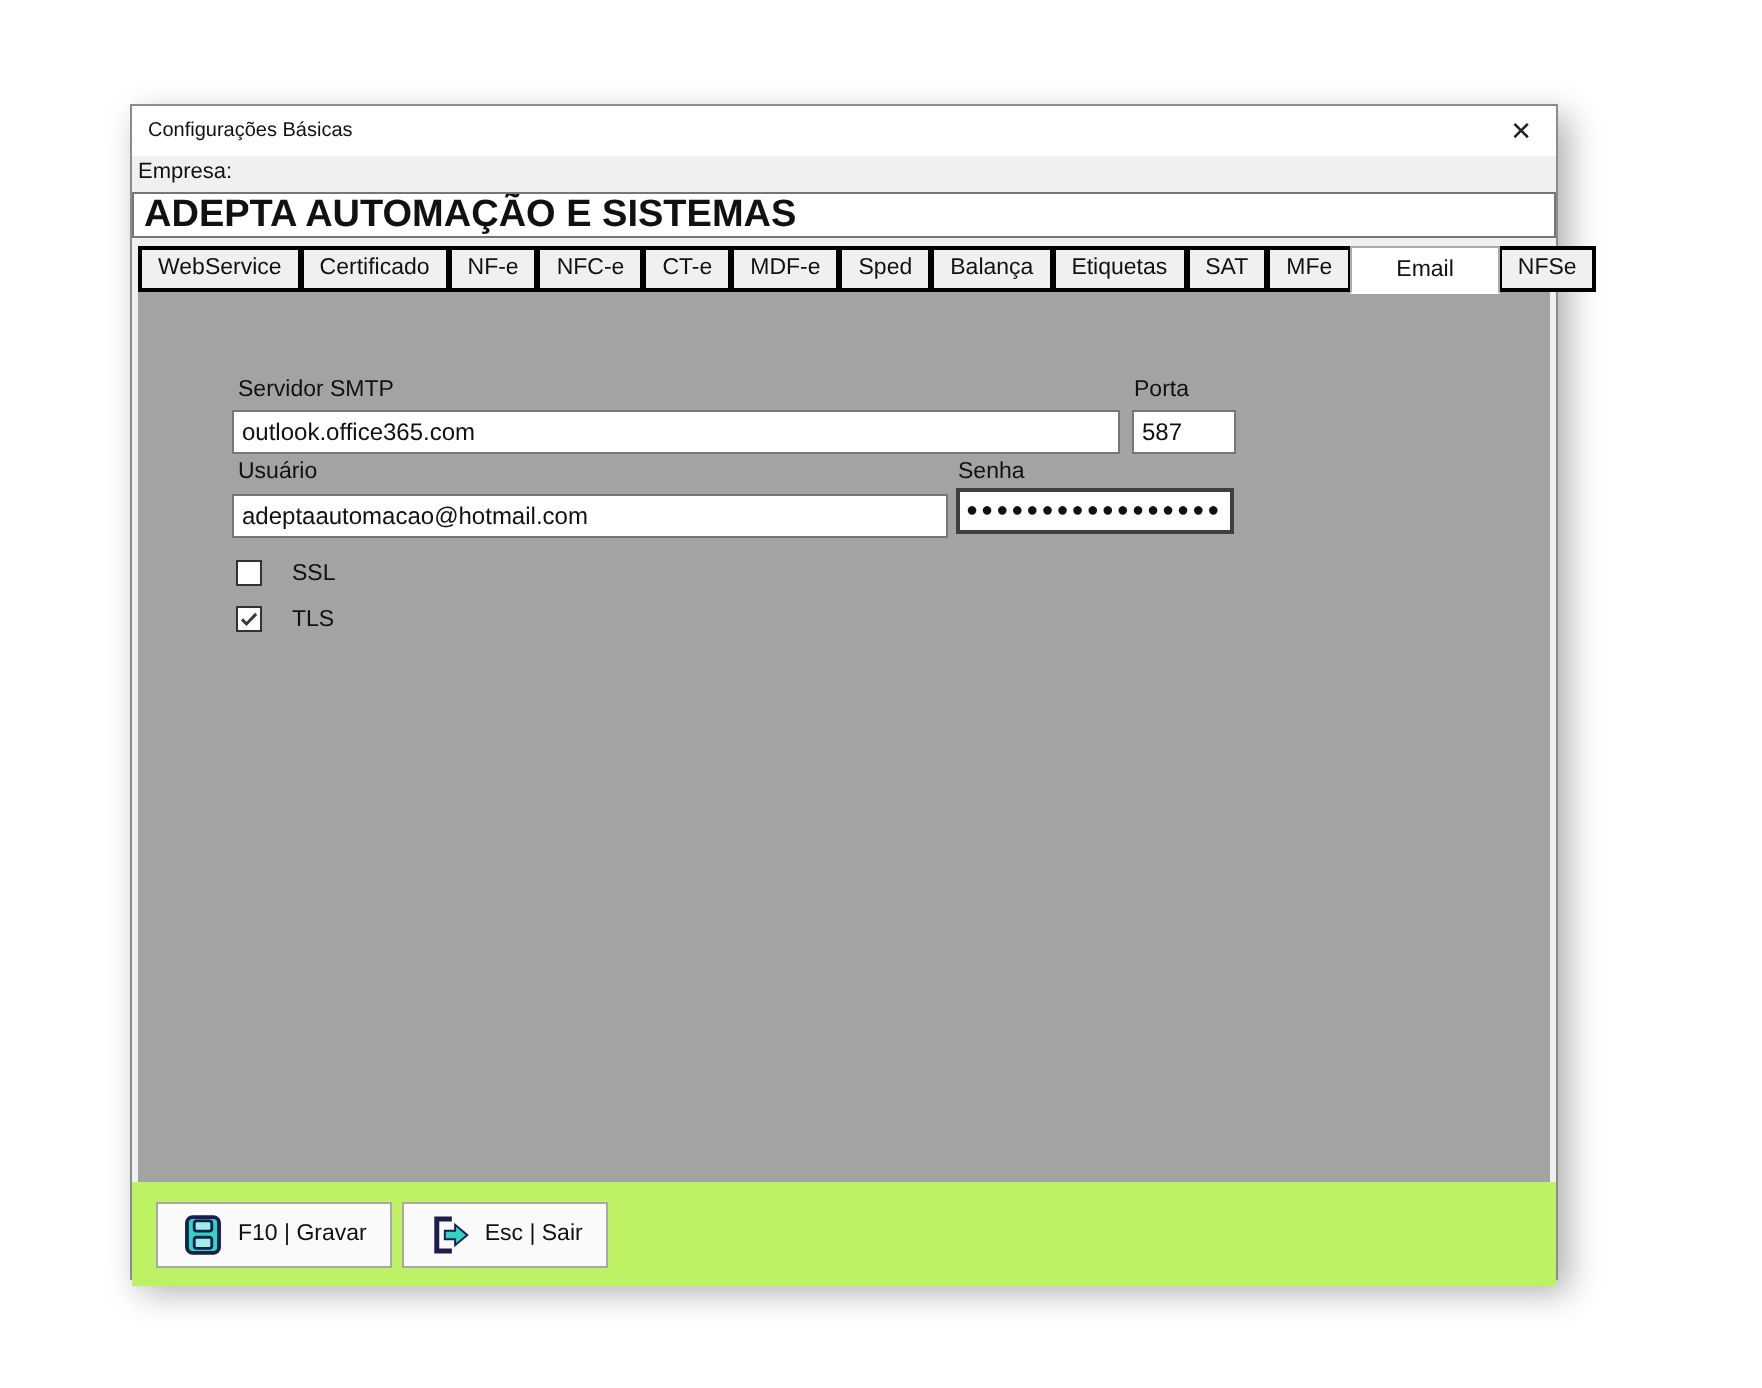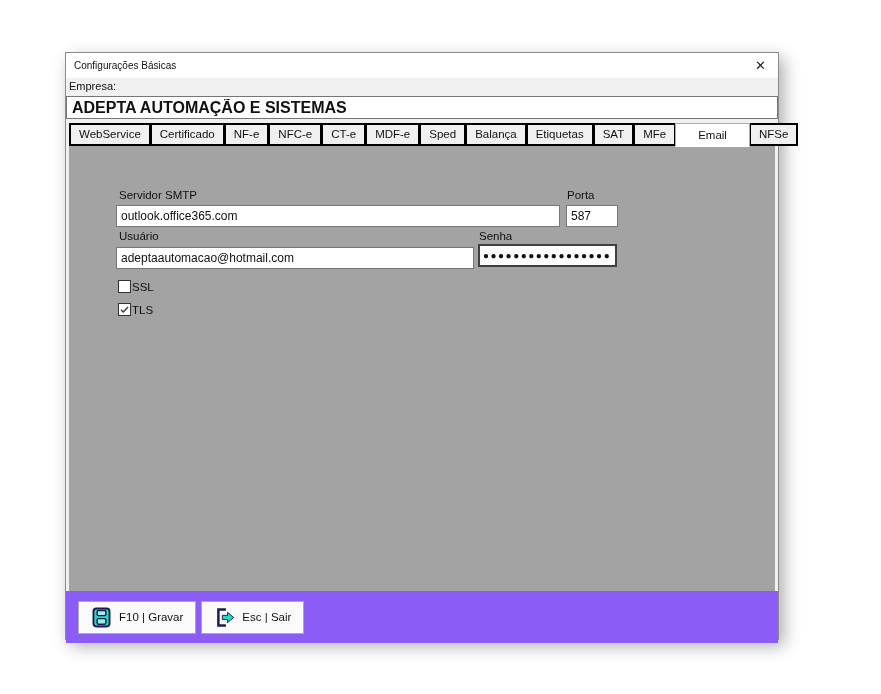--- a/index.html
+++ b/index.html
@@ -11,21 +11,21 @@
             box-shadow:5px 6px 16px rgba(0,0,0,0.32); }
 
   .titlebar { height:25px; background:#ffffff; display:flex; align-items:center;
               justify-content:space-between; padding:0 12px 0 8px; }
   .titlebar .title { font-size:10px; color:#111; }
   .close-btn { font-size:13px; color:#222; cursor:pointer; line-height:1; }
 
   .empresa-label { font-size:11px; color:#111; padding:2px 0 1px 3px; height:18px; }
 
   .empresa-input { display:block; width:100%; height:23px; border:1px solid #767676;
-                   background:#fff; font-family:inherit; font-weight:bold; font-size:16px;
+                   background:#fff; font-family:inherit; font-weight:bold; font-size:19px;
                    color:#111; padding:0 5px; }
 
   .tabstrip { display:flex; align-items:flex-end; padding:4px 0 0 3px; position:relative; z-index:2; }
   .tab { font-size:11.5px; color:#111; background:#f0f0f0; border:2px solid #000000;
          padding:3px 8px 4px; margin-right:-1px; white-space:nowrap; cursor:default; }
   .tab.active { background:#ffffff; border:1px solid #ababab; border-bottom:1px solid #ffffff;
                 padding:5px 22px 5px; margin-bottom:-1px; position:relative; z-index:3; }
 
   .panel { position:relative; margin:0 3px; height:445px; background:#a3a3a3;
            border:1px solid #a3a3a3; z-index:1; }
@@ -37,31 +37,31 @@
   .lbl-smtp    { left:49px;  top:42px; }
   .in-smtp     { left:46px;  top:58px;  width:444px; }
   .lbl-porta   { left:497px; top:42px; }
   .in-porta    { left:496px; top:58px;  width:52px; }
   .lbl-usuario { left:49px;  top:83px; }
   .in-usuario  { left:46px;  top:100px; width:358px; }
   .lbl-senha   { left:409px; top:83px; }
   .in-senha    { left:408px; top:97px;  width:139px; height:23px; border:2px solid #3f3f3f;
                  font-size:10px; font-weight:bold; letter-spacing:1.5px; padding:0 3px; }
 
-  .checkrow { position:absolute; display:flex; align-items:center; gap:1px; }
+  .checkrow { position:absolute; display:flex; align-items:center; gap:15px; }
   .row-ssl { left:48px; top:133px; }
   .row-tls { left:48px; top:156px; }
   .checkbox { width:13px; height:13px; border:1px solid #333; background:#fff;
               display:inline-flex; align-items:center; justify-content:center; }
   .checkbox svg { display:none; width:11px; height:11px; }
   .checkbox.checked svg { display:block; }
   .cb-label { font-size:11.5px; color:#111; }
 
   .footer { height:52px; display:flex; align-items:center; gap:5px; padding-left:12px;
-            background:#8b5cf6; }
+            background:#bef264; }
   .btn { display:inline-flex; align-items:center; gap:7px; height:33px; padding:0 12px;
          background:#fafafa; border:1px solid #a9a9a9; font-size:11.5px; color:#111;
          cursor:pointer; }
   .btn svg { width:21px; height:21px; }
 </style>
 </head>
 <body>
 
 <div class="window">
 

